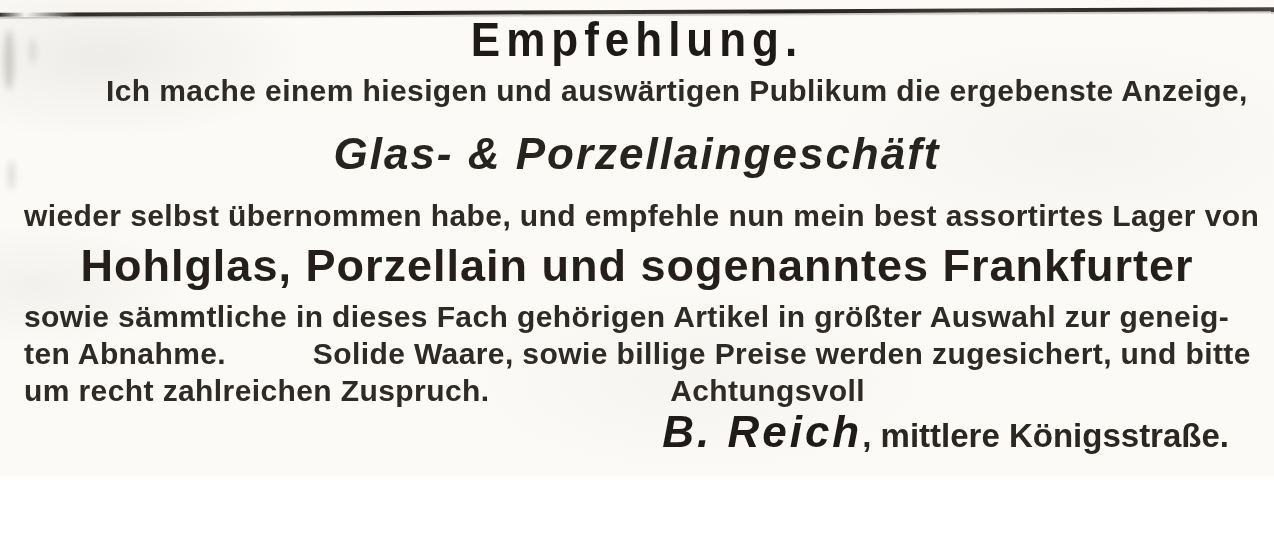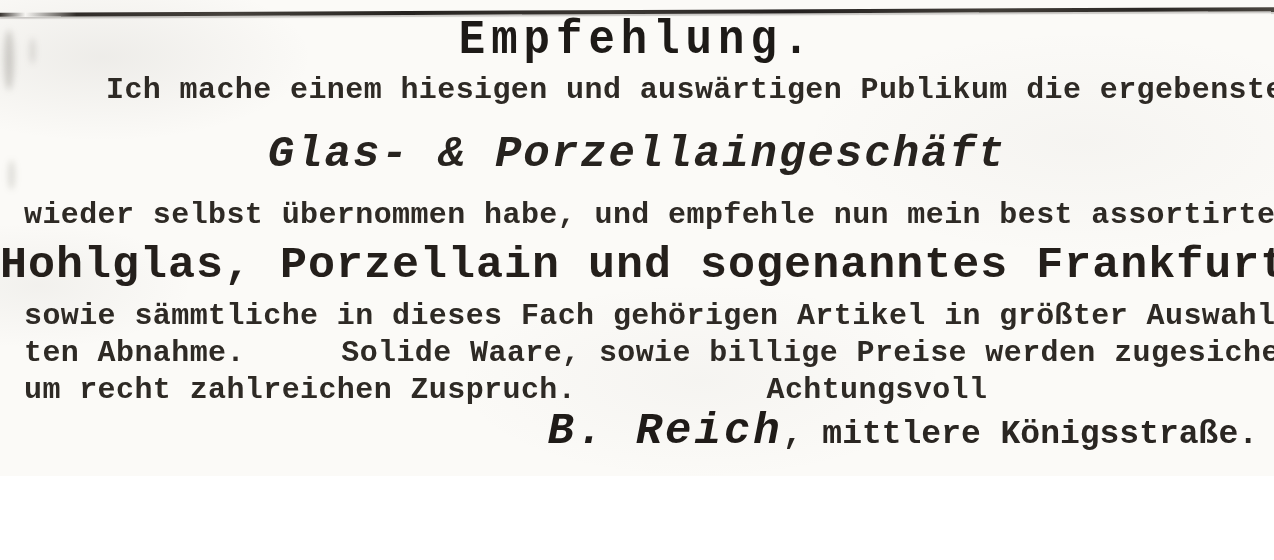--- a/index.html
+++ b/index.html
@@ -11,21 +11,21 @@
     position: relative;
     width: 1274px;
     height: 476px;
     overflow: hidden;
     background:
       radial-gradient(ellipse 300px 120px at 8% 12%, rgba(120,115,108,0.10), rgba(120,115,108,0) 70%),
       radial-gradient(ellipse 220px 90px at 3% 60%, rgba(120,115,108,0.07), rgba(120,115,108,0) 70%),
       radial-gradient(ellipse 400px 160px at 85% 30%, rgba(140,135,128,0.05), rgba(140,135,128,0) 70%),
       radial-gradient(ellipse 350px 140px at 55% 80%, rgba(140,135,128,0.05), rgba(140,135,128,0) 70%),
       #fbfaf7;
-    font-family: Liberation Mono, monospace;
+    font-family: Liberation Sans, sans-serif;
     color: #2b2723;
   }
   .rule {
     position: absolute;
     left: 0;
     right: 0;
     height: 3px;
     background: linear-gradient(90deg,
       #3a3632 0%, #17514e00 2%, #302c28 6%, #45413c 18%, #262320 32%,
       #3d3935 48%, #242120 62%, #423e39 78%, #2a2724 90%, #4a4640 100%);
@@ -89,21 +89,21 @@
   .products.second {
     font-size: 42px;
     line-height: 50px;
     margin-top: 0;
   }
   .closing-first { margin-top: 4px; }
   .gap-left { display: inline-block; margin-left: 78px; }
   .salute { display: inline-block; margin-left: 172px; }
   .signature {
     margin: 0;
-    padding-right: 16px;
+    padding-right: 45px;
     text-align: right;
     font-size: 33px;
     line-height: 45px;
     font-weight: bold;
     white-space: nowrap;
     color: #2a2622;
   }
   .sig-name {
     font-size: 44px;
     letter-spacing: 3px;

